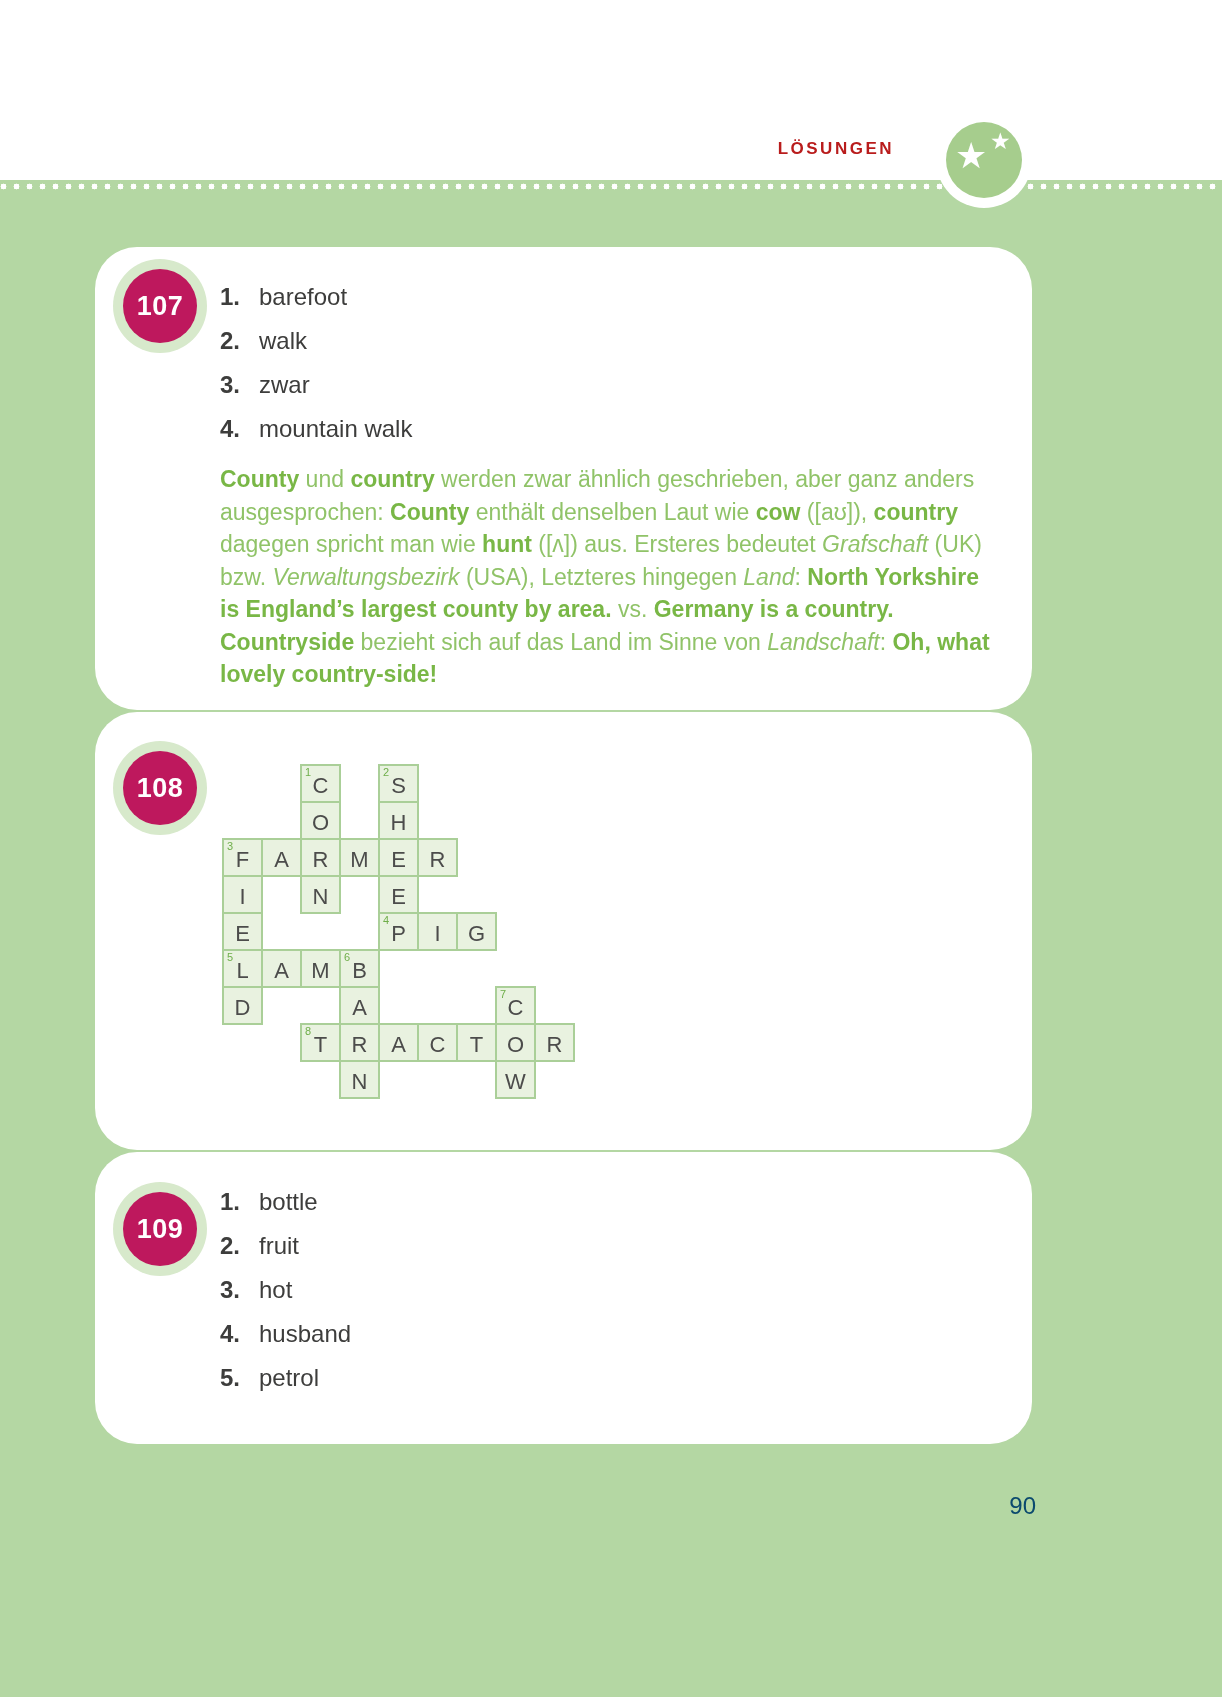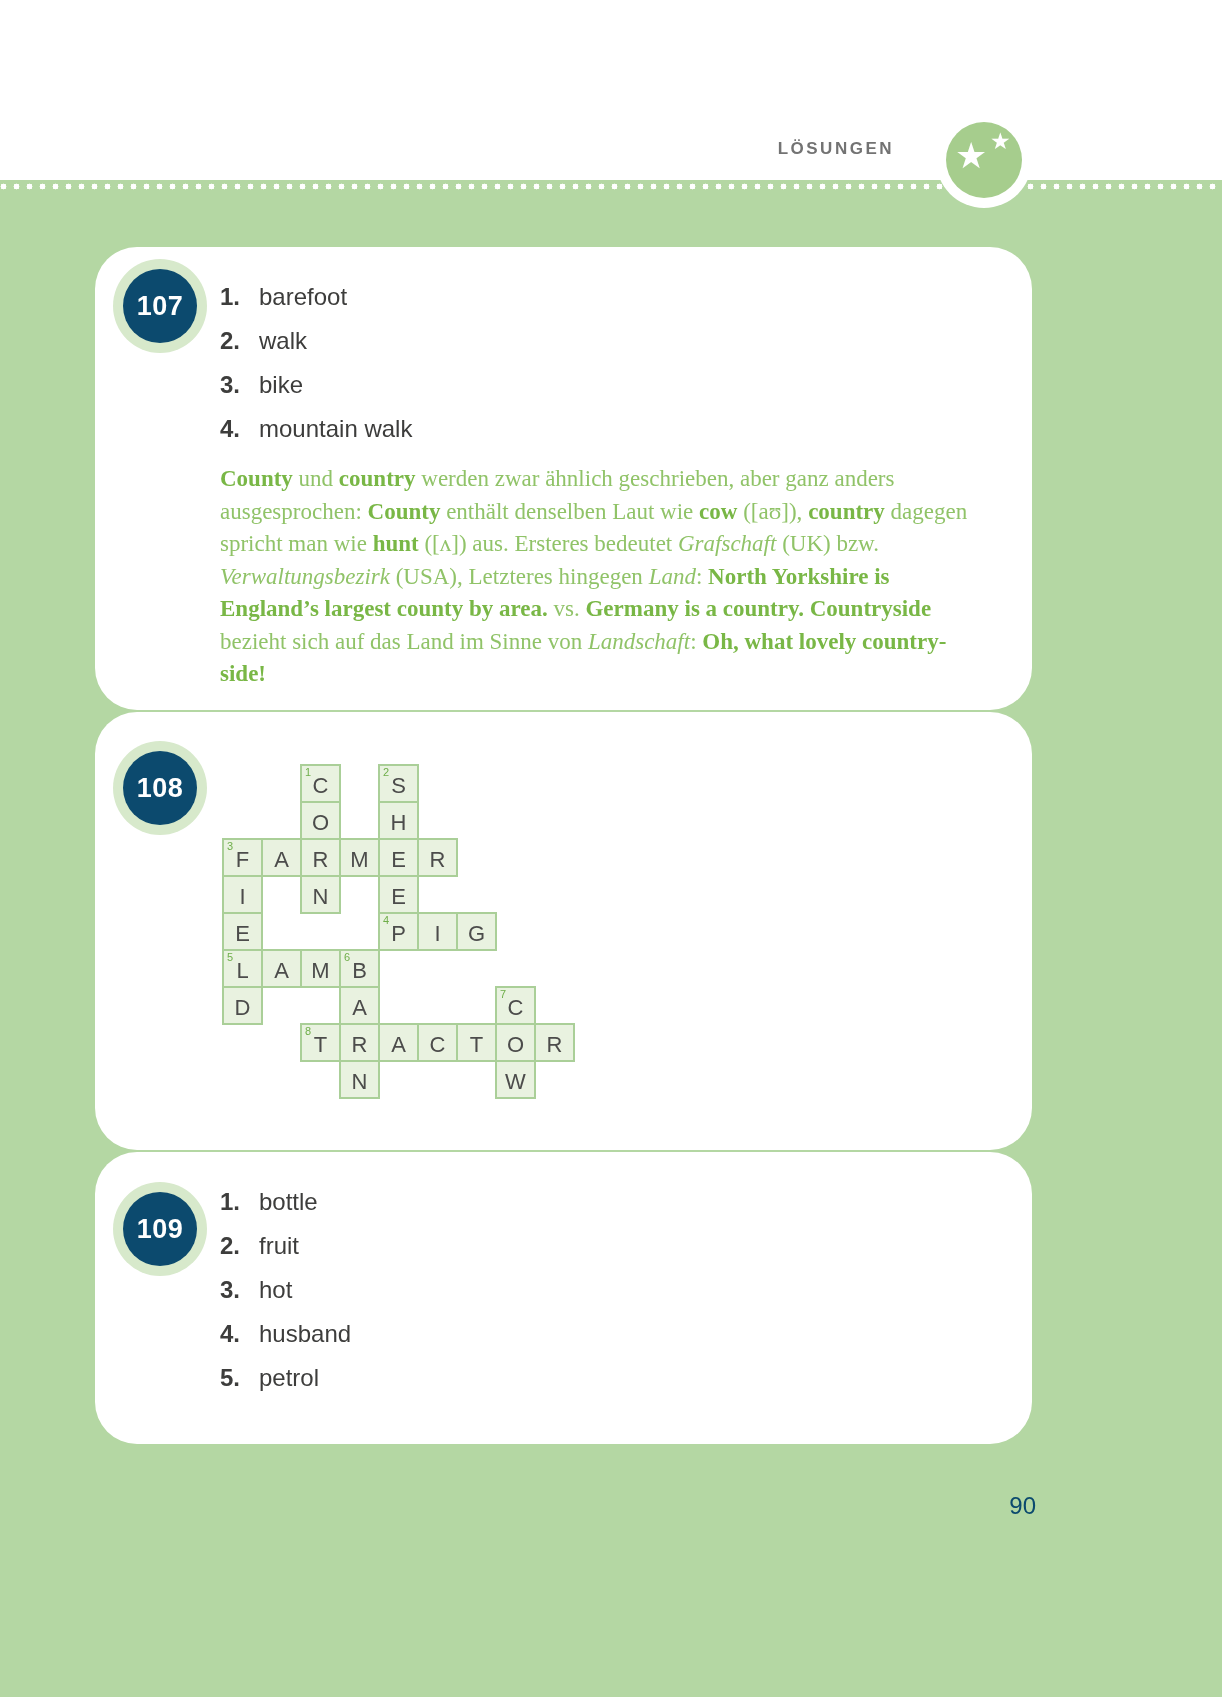--- a/index.html
+++ b/index.html
@@ -10,21 +10,21 @@
     margin:0 auto;
     background:#ffffff;
     font-family:"Liberation Sans","DejaVu Sans",sans-serif;
     overflow:hidden;
   }
 
   
   .header-label {
     position:absolute; top:139px; right:328px;
     font-size:17px; font-weight:bold; letter-spacing:2.5px;
-    color:#737373;
+    color:#b91c1c;
     z-index:6;
   }
   .star-badge {
     position:absolute; left:936px; top:112px;
     width:96px; height:96px; border-radius:50%;
     background:#ffffff; z-index:5;
     display:flex; align-items:center; justify-content:center;
   }
   .star-disc {
     width:76px; height:76px; border-radius:50%;
@@ -49,21 +49,21 @@
     position:absolute; left:95px; width:937px;
     background:#ffffff; border-radius:42px;
   }
   .card-107 { top:67px;  height:463px; }
   .card-108 { top:532px; height:438px; }
   .card-109 { top:972px; height:292px; }
 
   .badge {
     position:absolute; left:28px;
     width:74px; height:74px; border-radius:50%;
-    background:#0c4a6e;
+    background:#be185d;
     box-shadow:0 0 0 10px #d7e9cb;
     display:flex; align-items:center; justify-content:center;
     color:#ffffff; font-weight:bold; font-size:27px; letter-spacing:0.5px;
   }
   .badge-107 { top:22px; }
   .badge-108 { top:39px; }
   .badge-109 { top:40px; }
 
   
   .answers { padding:28px 0 0 125px; }
@@ -72,21 +72,20 @@
     font-size:24px; color:#3d3d3c;
   }
   .answer-num { width:39px; font-weight:bold; color:#3d3d3c; }
   .answer-text { color:#3d3d3c; }
 
   
   .note {
     margin:12px 42px 8px 125px;
     font-size:23px; line-height:32.5px;
     color:#90c368;
-    font-family:Liberation Serif, serif;
   }
   .seg-bold { font-weight:bold; color:#79b746; }
   .seg-italic { font-style:italic; }
 
   
   .crossword { position:absolute; left:127px; top:52px; width:353px; height:335px; }
   .cw-cell {
     position:absolute; width:41px; height:39px;
     background:#e9f2e0; border:2px solid #aacf98;
   }
@@ -130,21 +129,21 @@
           <div class="answer-row">
             <span class="answer-num">1.</span>
             <span class="answer-text">barefoot</span>
           </div>
           <div class="answer-row">
             <span class="answer-num">2.</span>
             <span class="answer-text">walk</span>
           </div>
           <div class="answer-row">
             <span class="answer-num">3.</span>
-            <span class="answer-text">bike</span>
+            <span class="answer-text">zwar</span>
           </div>
           <div class="answer-row">
             <span class="answer-num">4.</span>
             <span class="answer-text">mountain walk</span>
           </div>
         </div>
       <p class="note"><span class="seg-bold">County</span><span> und </span><span class="seg-bold">country</span><span> werden zwar ähnlich geschrieben, aber ganz anders ausgesprochen: </span><span class="seg-bold">County</span><span> enthält denselben Laut wie </span><span class="seg-bold">cow</span><span> ([aʊ]), </span><span class="seg-bold">country</span><span> dagegen spricht man wie </span><span class="seg-bold">hunt</span><span> ([ʌ]) aus. Ersteres bedeutet </span><span class="seg-italic">Grafschaft</span><span> (UK) bzw. </span><span class="seg-italic">Verwaltungsbezirk</span><span> (USA), Letzteres hingegen </span><span class="seg-italic">Land</span><span>: </span><span class="seg-bold">North Yorkshire is England’s largest county by area.</span><span> vs. </span><span class="seg-bold">Germany is a country. Countryside</span><span> bezieht sich auf das Land im Sinne von </span><span class="seg-italic">Landschaft</span><span>: </span><span class="seg-bold">Oh, what lovely country-side!</span></p>
     </section>
 
     <section class="card card-108">

